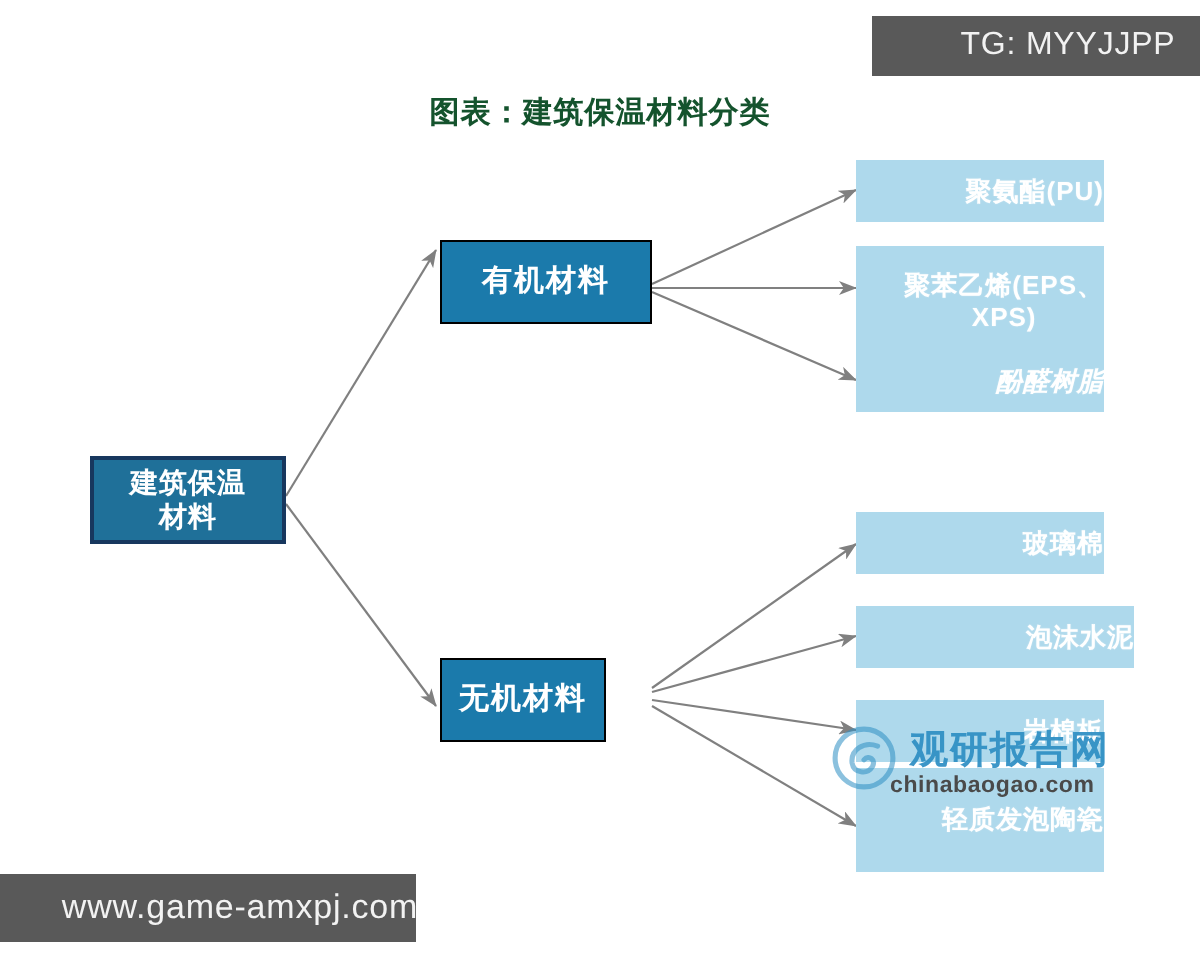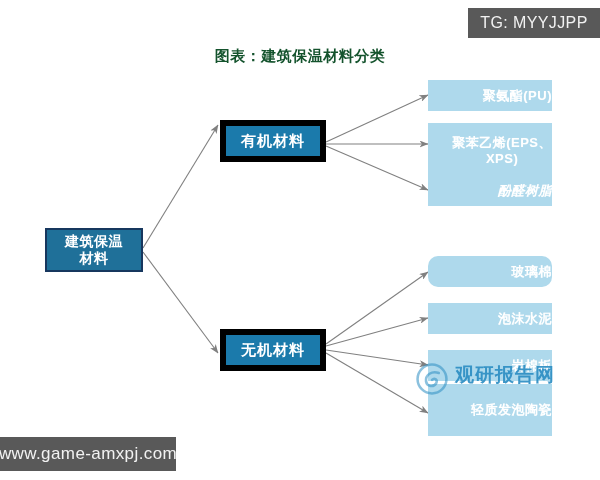--- a/index.html
+++ b/index.html
@@ -25,20 +25,21 @@
   .tag-badge {
     position: absolute;
     background: #595959;
     color: #f2f2f2;
     font-size: 16px;
     letter-spacing: 0.4px;
     display: flex;
     align-items: center;
     justify-content: center;
     white-space: nowrap;
+    padding-left: 32px;
   }
   #tg-badge {
     top: 8px;
     right: 0px;
     width: 132px;
     height: 30px;
   }
   #site-badge {
     left: 0px;
     top: 437px;
@@ -83,21 +84,21 @@
     line-height: 1.2;
   }
   .node.root {
     background: #1f7099;
     border: 2px solid #17375e;
     font-size: 14px;
     letter-spacing: 0.5px;
   }
   .node.branch {
     background: #1b7aab;
-    border: 6px solid #000000;
+    border: 1px solid #000000;
     font-size: 15px;
     letter-spacing: 1px;
   }
   .node.leaf {
     background: #aed9ec;
     border: none;
     font-size: 13px;
     letter-spacing: 0.5px;
     text-shadow: 0 0 1px rgba(255,255,255,0.35);
     justify-content: flex-end;
@@ -176,59 +177,60 @@
 
   <div class="node root" style="left:45px; top:228px; width:98px; height:44px;">
     <span style="white-space:pre-line;">建筑保温
 材料</span>
   </div>
 
   <div class="node branch" style="left:220px; top:120px; width:106px; height:42px;">
     <span>有机材料</span>
   </div>
 
-  <div class="node branch" style="left:220px; top:329px; width:106px; height:42px;">
+  <div class="node branch" style="left:220px; top:329px; width:83px; height:42px;">
     <span>无机材料</span>
   </div>
 
   <div class="node leaf" style="left:428px; top:80px; width:124px; height:31px;">
     <span style="white-space:pre-line;">聚氨酯(PU)</span>
   </div>
 
   <div class="node leaf" style="left:428px; top:123px; width:124px; height:56px;">
     <span style="white-space:pre-line;">聚苯乙烯(EPS、
 XPS)</span>
   </div>
 
   <div class="node leaf" style="left:428px; top:175px; width:124px; height:31px;font-style:italic;">
     <span style="white-space:pre-line;">酚醛树脂</span>
   </div>
 
-  <div class="node leaf" style="left:428px; top:256px; width:124px; height:31px;border-radius:10px;">
+  <div class="node leaf" style="left:428px; top:256px; width:124px; height:31px;">
     <span style="white-space:pre-line;">玻璃棉</span>
   </div>
 
-  <div class="node leaf" style="left:428px; top:303px; width:124px; height:31px;">
+  <div class="node leaf" style="left:428px; top:303px; width:139px; height:31px;">
     <span style="white-space:pre-line;">泡沫水泥</span>
   </div>
 
   <div class="node leaf" style="left:428px; top:350px; width:124px; height:31px;">
     <span style="white-space:pre-line;">岩棉板</span>
   </div>
 
   <div class="node leaf" style="left:428px; top:384px; width:124px; height:52px;">
     <span style="white-space:pre-line;">轻质发泡陶瓷</span>
   </div>
 
   <div id="watermark">
     <svg class="wm-logo" viewBox="0 0 40 40">
       <circle cx="20" cy="20" r="17" fill="none" stroke="#2e8fc4" stroke-width="3"></circle>
       <path d="M28 13 C20 10, 12 15, 13 23 C14 29, 22 30, 25 25 C27 21, 23 18, 20 21" fill="none" stroke="#2e8fc4" stroke-width="3" stroke-linecap="round"></path>
     </svg>
     <div class="wm-row">
       <span class="wm-main">观研报告网</span>
     </div>
+    <div class="wm-sub">chinabaogao.com</div>
   </div>
 
   <div class="tag-badge" id="tg-badge">TG: MYYJJPP</div>
   <div class="tag-badge" id="site-badge">www.game-amxpj.com</div>
 
 </div>
 
 </body></html>

